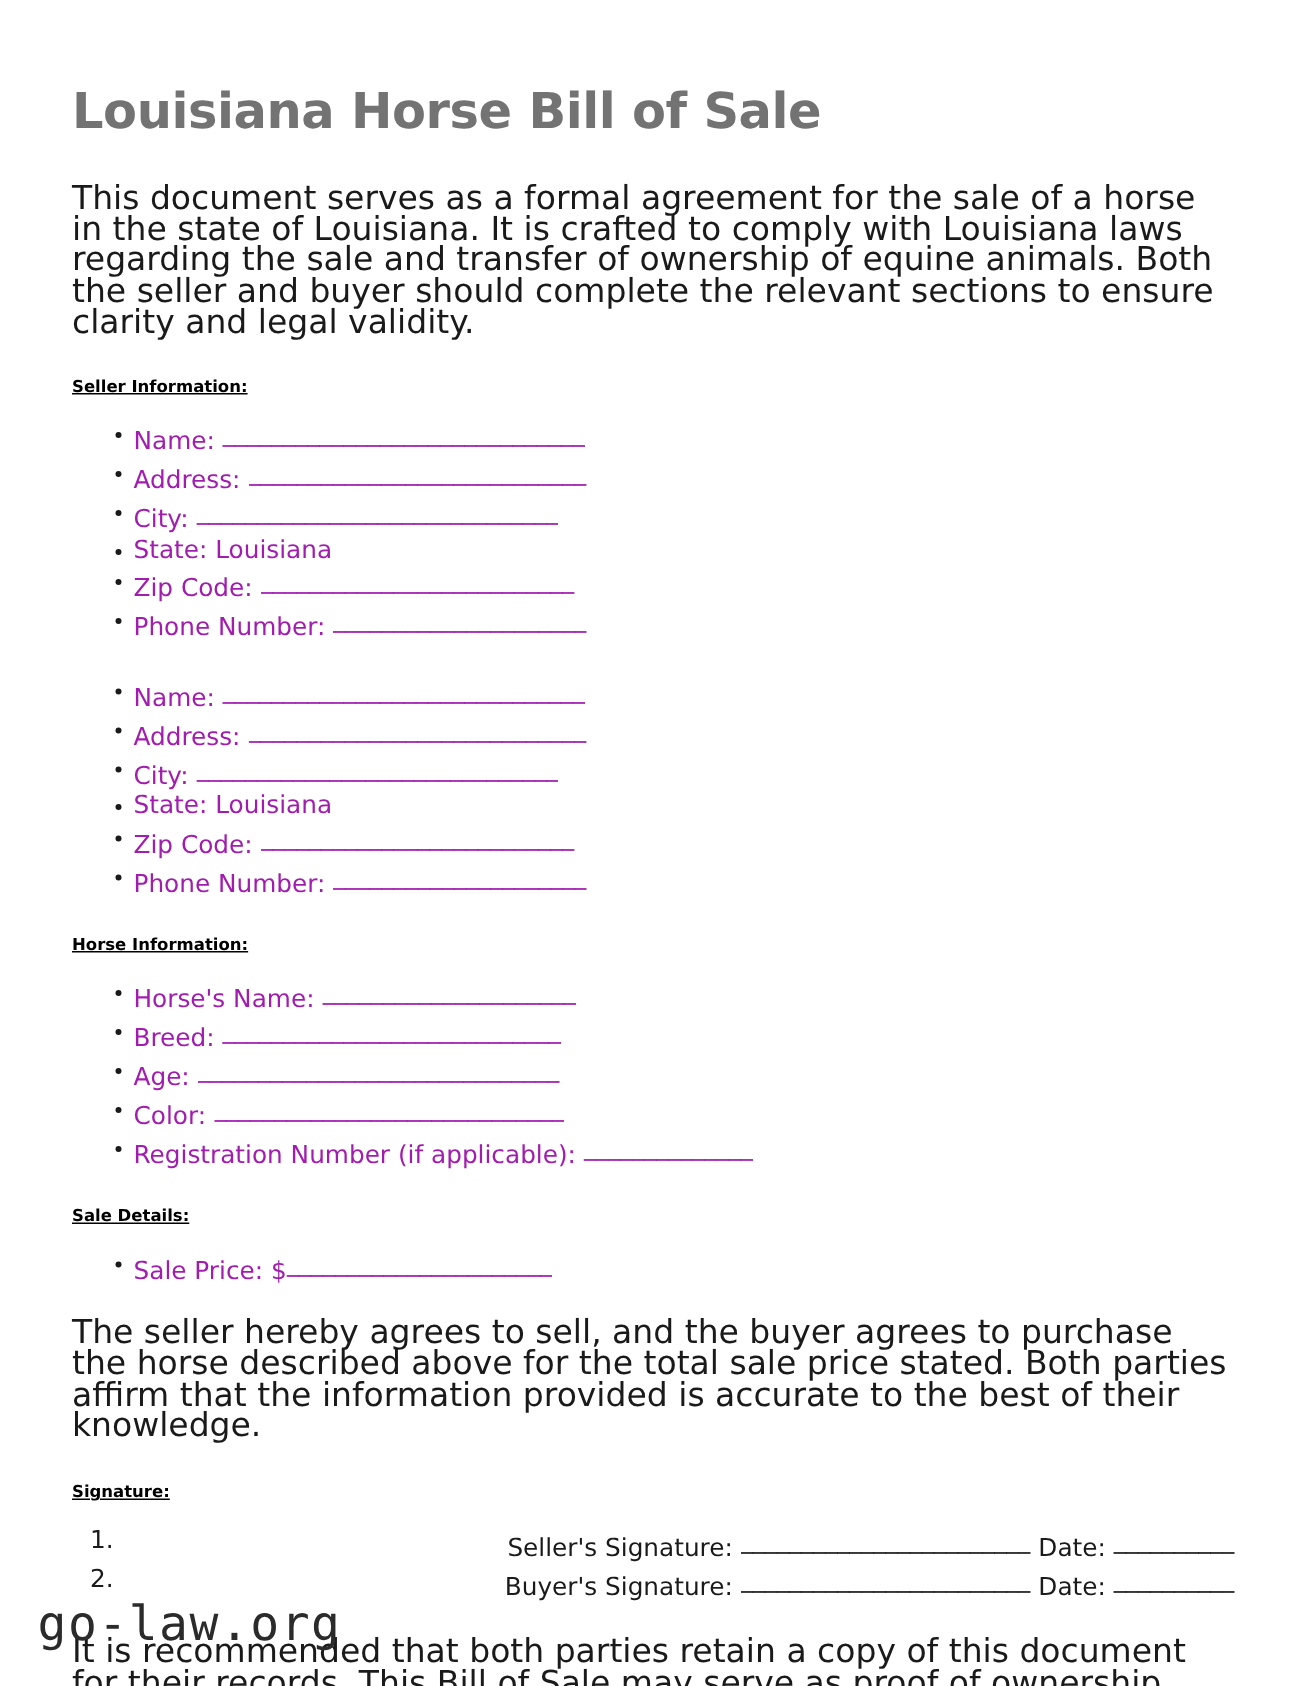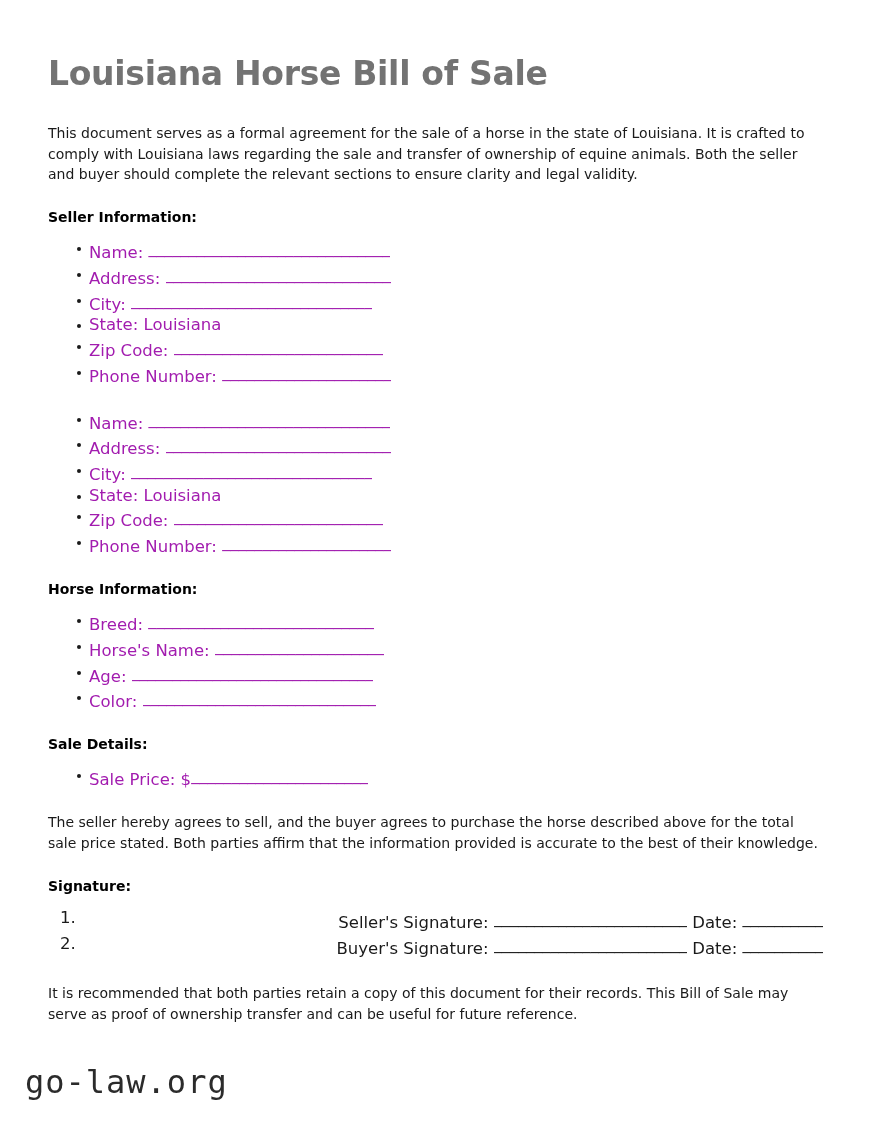--- a/index.html
+++ b/index.html
@@ -31,38 +31,39 @@
   h1.doc-title {
     font-family: "DejaVu Sans", sans-serif;
     font-size: 33px;
     font-weight: bold;
     letter-spacing: -0.3px;
     margin: 0 0 30px 0;
     line-height: 1.15;
     color: #737373;
   }
   p.para {
-    font-size: 14px;
+    font-size: 22px;
     line-height: 20.7px;
     margin: 0 0 22px 0;
     color: #1a1a1a;
   }
   p.para.agreement {
     margin-bottom: 23px;
   }
   p.para.closing {
     margin-top: 24px;
     margin-bottom: 0;
   }
   h2.section-title {
-    font-size: 14px;
+    font-size: 11px;
     font-weight: bold;
     margin: 0 0 11px 0;
     color: #000000;
     line-height: 20px;
+    text-decoration: underline;
   }
   ul.field-list {
     list-style: none;
     margin: 0 0 21px 0;
     padding: 0;
   }
   ul.field-list li {
     font-size: 16.5px;
     line-height: 20.4px;
     color: #a21caf;
@@ -153,24 +154,25 @@
         <li><span>City: </span><span class="blank">______________________________</span></li>
         <li><span>State: Louisiana</span><span class="blank"></span></li>
         <li><span>Zip Code: </span><span class="blank">__________________________</span></li>
         <li><span>Phone Number: </span><span class="blank">_____________________</span></li>
       </ul>
     </div>
 
     <div class="sec-horse">
       <h2 class="section-title">Horse Information:</h2>
       <ul class="field-list">
+        <li><span>Horse's Name: </span><span class="blank">_____________________</span></li>
         <li><span>Breed: </span><span class="blank">____________________________</span></li>
-        <li><span>Horse's Name: </span><span class="blank">_____________________</span></li>
         <li><span>Age: </span><span class="blank">______________________________</span></li>
         <li><span>Color: </span><span class="blank">_____________________________</span></li>
+        <li><span>Registration Number (if applicable): </span><span class="blank">______________</span></li>
       </ul>
     </div>
 
     <div class="sec-sale">
       <h2 class="section-title">Sale Details:</h2>
       <ul class="field-list">
         <li><span>Sale Price: $</span><span class="blank">______________________</span></li>
       </ul>
     </div>
 

